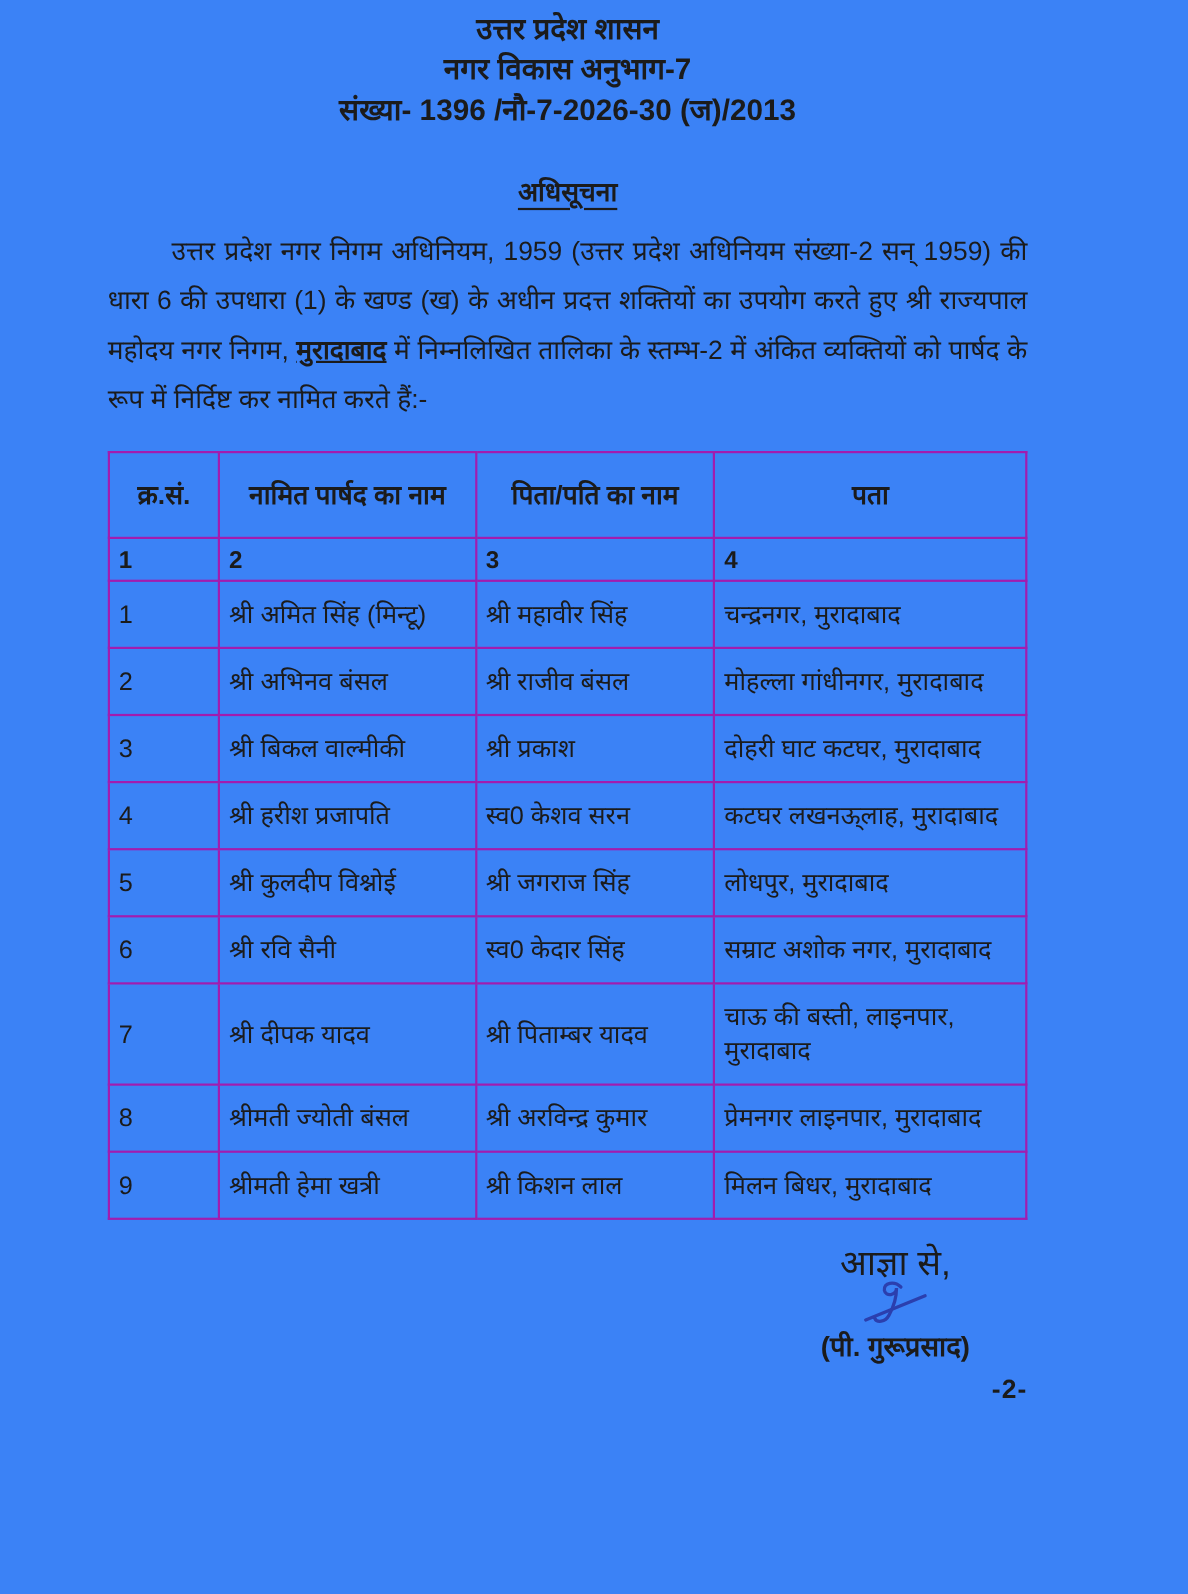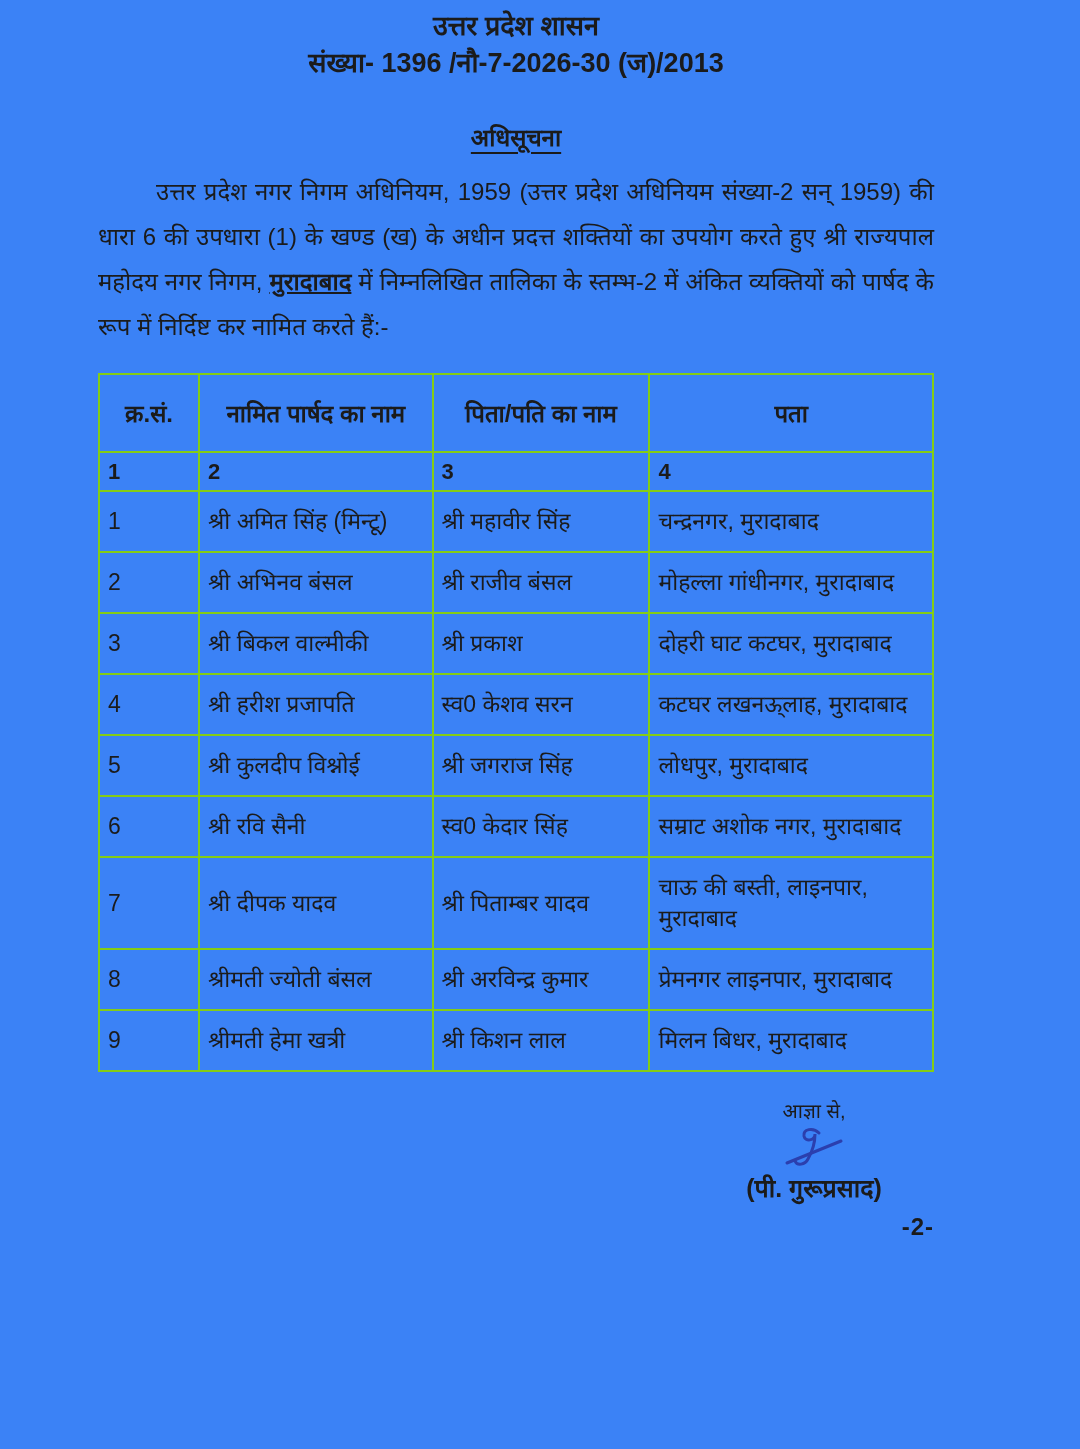--- a/index.html
+++ b/index.html
@@ -53,21 +53,21 @@
   }
   .notif-para .bold-city { font-weight: 700; text-decoration: underline; }
   
   table.councillors {
     margin-top: 20px;
     width: 100%;
     border-collapse: collapse;
     table-layout: fixed;
   }
   table.councillors td, table.councillors th {
-    border: 2px solid #84cc16;
+    border: 2px solid #a21caf;
     vertical-align: middle;
     padding: 14px 8px;
     font-size: 23px;
     line-height: 31px;
     overflow: hidden;
   }
   table.councillors tr.head-row th {
     font-weight: 700;
     font-size: 24px;
     height: 48px;
@@ -82,40 +82,41 @@
   .col-father  { width: 26%; }
   .col-address { width: 34%; }
   
   .sign-block {
     margin-top: 24px;
     margin-left: auto;
     margin-right: 0;
     width: 240px;
     text-align: center;
   }
-  .by-order      { font-size: 20px; line-height: 30px; }
+  .by-order      { font-size: 32px; line-height: 30px; }
   .sig-scribble  { height: 46px; display: flex; justify-content: center; align-items: center; }
   .signatory     { font-weight: 700; font-size: 25px; line-height: 33px; }
   .designation   { font-size: 24px; line-height: 32px; }
   .page-num {
     margin-top: 8px;
     text-align: right;
     font-weight: 700;
     font-size: 24px;
     letter-spacing: 1px;
   }
 </style>
 </head>
 <body>
 
 <div class="page">
   <div class="content">
 
     <div class="doc-header">
       <div>उत्तर प्रदेश शासन</div>
+      <div>नगर विकास अनुभाग-7</div>
       <div>संख्या- 1396 /नौ-7-2026-30 (ज)/2013</div>
     </div>
 
     <div class="notif-title">
       <span>अधिसूचना</span>
     </div>
 
     <p class="notif-para"><span>उत्तर प्रदेश नगर निगम अधिनियम, 1959 (उत्तर प्रदेश अधिनियम संख्या-2 सन् 1959) की धारा 6 की उपधारा (1) के खण्ड (ख) के अधीन प्रदत्त शक्तियों का उपयोग करते हुए श्री राज्यपाल महोदय नगर निगम, </span><span class="bold-city">मुरादाबाद</span><span> में निम्नलिखित तालिका के स्तम्भ-2 में अंकित व्यक्तियों को पार्षद के रूप में निर्दिष्ट कर नामित करते हैं:-</span></p>
 
     <table class="councillors">

